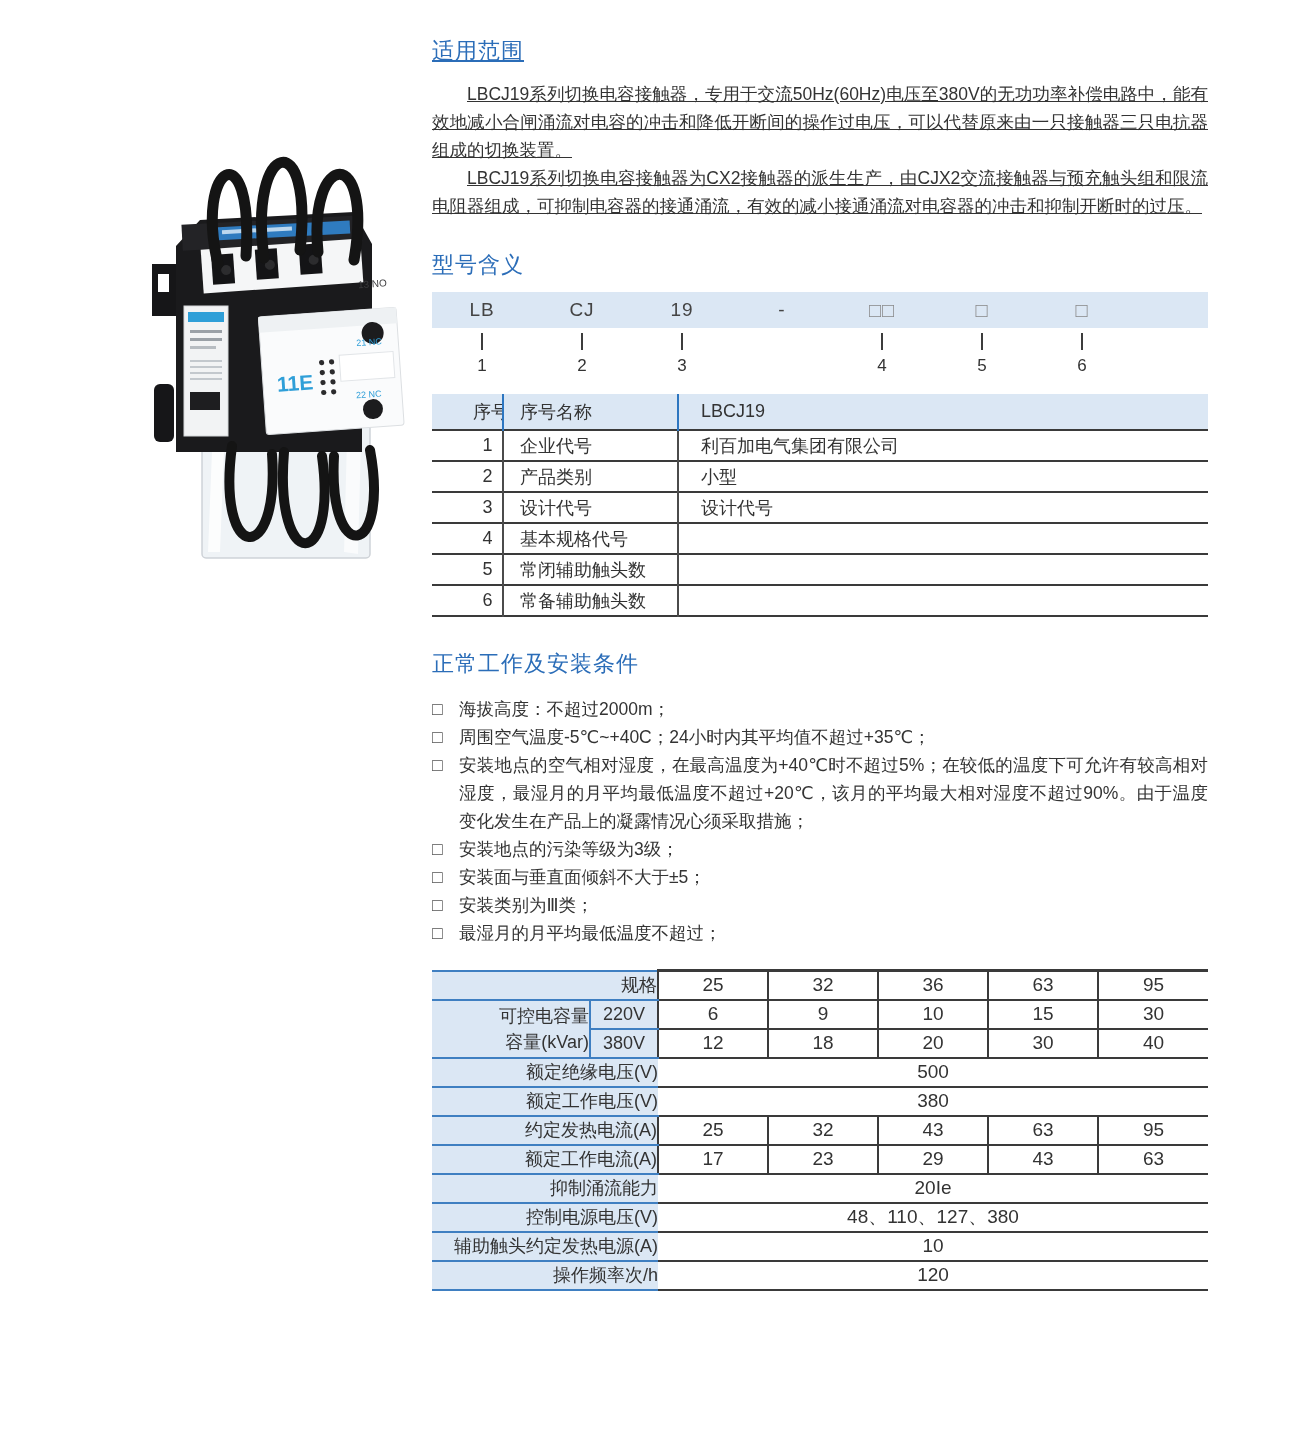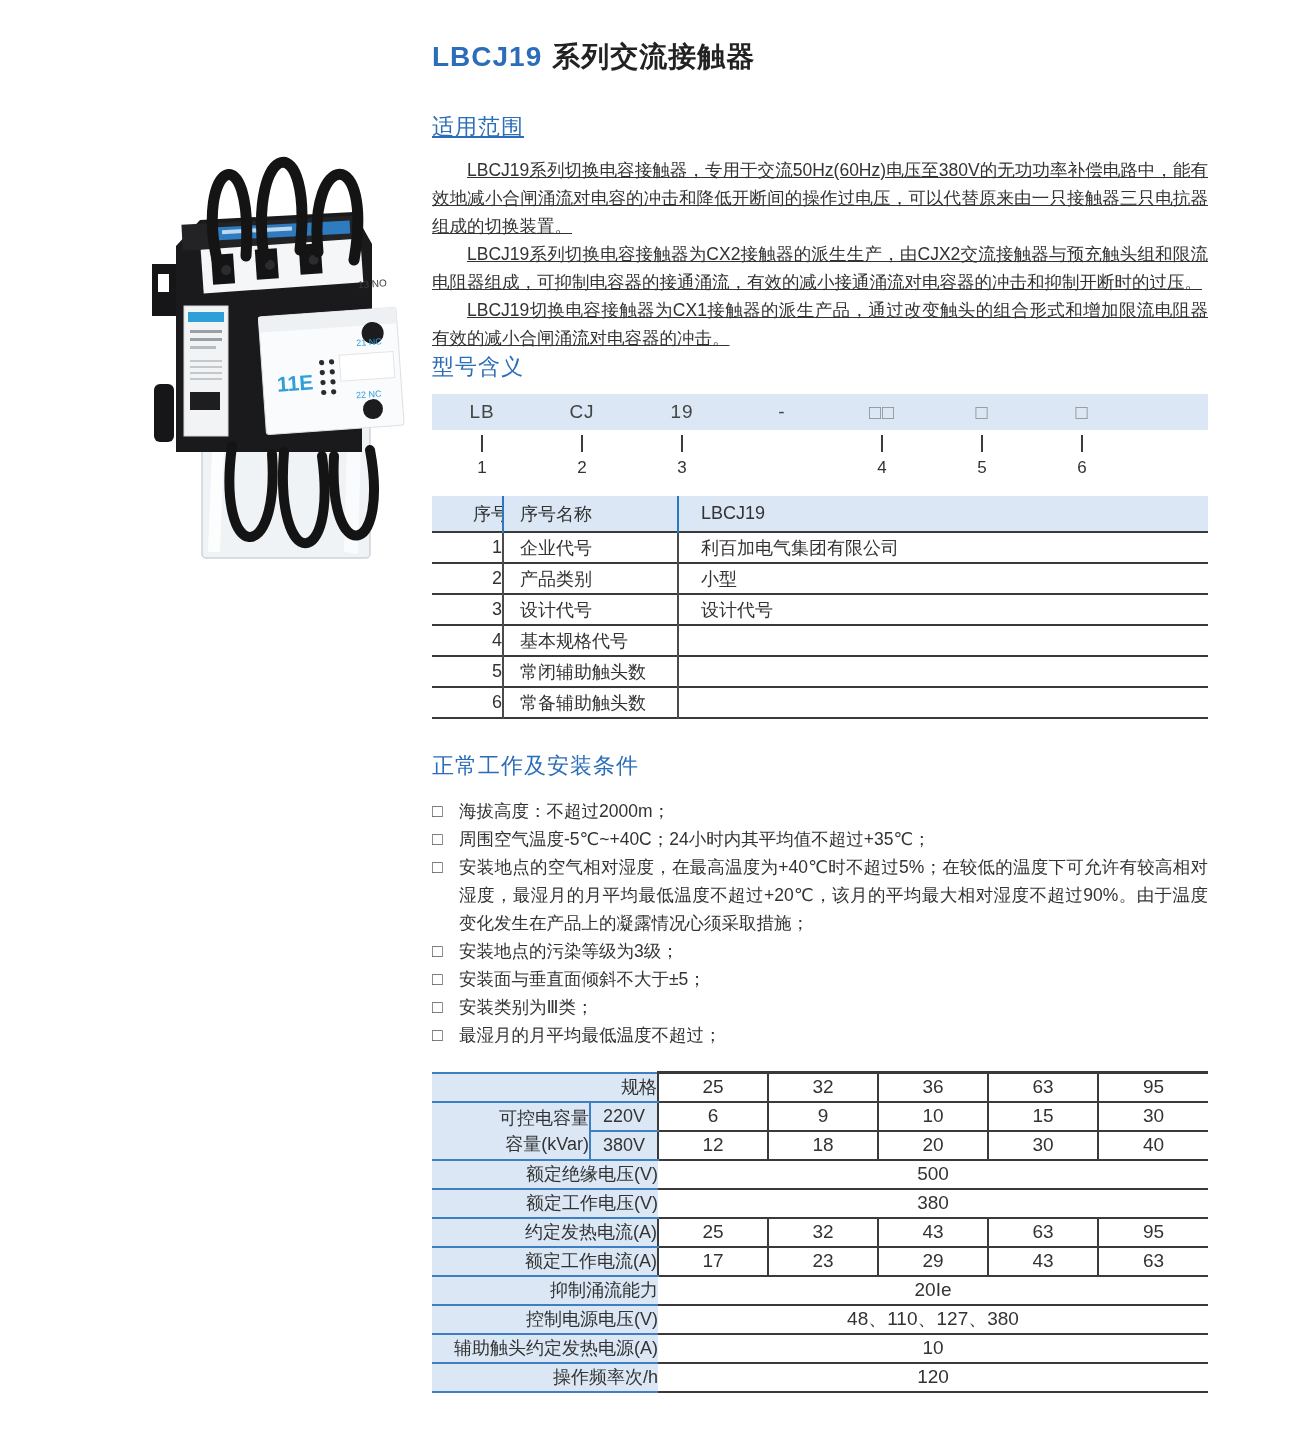--- a/index.html
+++ b/index.html
@@ -14,42 +14,42 @@
   body{
     width:1300px;height:1438px;position:relative;
     font-family:"Liberation Sans","DejaVu Sans",sans-serif;
     color:var(--text);
   }
   .content{position:absolute;left:432px;top:0;width:776px;}
   .doc-title{margin-top:38px;font-size:28px;font-weight:bold;color:#222;letter-spacing:1px;}
   .doc-title .model{color:var(--accent);margin-right:10px;}
   h2.sec{font-size:22px;font-weight:500;color:var(--accent);letter-spacing:1px;}
   .sec-scope{margin-top:36px;text-decoration:underline;}
-  .sec-model{}
+  .sec-model{margin-top:30px;}
   .sec-cond{margin-top:32px;}
   .paras{margin-top:14px;text-decoration:underline;}
   .paras p{font-size:17.5px;line-height:28px;text-indent:2em;text-align:justify;}
   
   .band{margin-top:12px;height:36px;background:var(--band);display:flex;}
   .band .cell,.ticks .cell,.nums .cell{width:100px;display:flex;align-items:center;justify-content:center;}
   .band .cell{font-size:19px;color:#444;letter-spacing:1px;}
   .band .cell.sq{color:#888;font-size:20px;}
   .ticks{display:flex;height:26px;align-items:center;}
   .tick{width:2px;height:17px;background:#3c3c3c;}
   .nums{display:flex;height:24px;}
   .nums .cell{font-size:17px;color:#333;}
   
   table{border-collapse:collapse;width:776px;table-layout:fixed;}
   .model-table{margin-top:16px;font-size:18px;}
   .model-table th,.model-table td{height:31px;font-weight:normal;text-align:left;overflow:hidden;white-space:nowrap;}
   .model-table thead th{height:36px;background:var(--band);border-bottom:1px solid #b7cbe2;}
   .model-table tr{border-bottom:2px solid var(--dark);}
   .model-table thead th:nth-child(1),.model-table thead th:nth-child(2){border-right:2px solid #2d76c0;}
   .model-table tbody td:nth-child(1),.model-table tbody td:nth-child(2){border-right:2px solid #4b4b4b;}
-  .model-table th:nth-child(1),.model-table td:nth-child(1){text-align:right;padding-left:41px;}
+  .model-table th:nth-child(1),.model-table td:nth-child(1){text-align:center;padding-left:41px;}
   .model-table th:nth-child(2),.model-table td:nth-child(2){padding-left:16px;}
   .model-table th:nth-child(3),.model-table td:nth-child(3){padding-left:22px;}
   
   .cond-list{margin-top:16px;list-style:none;}
   .cond-list li{position:relative;padding-left:27px;font-size:17.5px;line-height:28px;text-align:justify;}
   .cond-list .mark{position:absolute;left:0;top:0;color:#555;}
   
   .spec-table{margin-top:22px;font-size:18px;}
   .spec-table td{height:29px;}
   .spec-table .lbl{background:var(--band);border-bottom:2px solid var(--blueline);text-align:right;white-space:nowrap;overflow:hidden;}
@@ -141,29 +141,25 @@
     <g fill="none" stroke="#141414" stroke-width="10" stroke-linecap="round">
       <path d="M110,330 C94,448 158,452 150,338"></path>
       <path d="M162,336 C152,458 216,456 200,340"></path>
       <path d="M212,340 C206,452 268,442 248,334"></path>
     </g>
   </svg>
 </div>
 
 <div class="content">
 
-  <div class="doc-title">
-    <span class="model">LBCJ19</span><span>系列交流接触器</span>
-  </div>
 
   <h2 class="sec sec-scope">适用范围</h2>
   <div class="paras">
     <p>LBCJ19系列切换电容接触器，专用于交流50Hz(60Hz)电压至380V的无功功率补偿电路中，能有效地减小合闸涌流对电容的冲击和降低开断间的操作过电压，可以代替原来由一只接触器三只电抗器组成的切换装置。</p>
     <p>LBCJ19系列切换电容接触器为CX2接触器的派生生产，由CJX2交流接触器与预充触头组和限流电阻器组成，可抑制电容器的接通涌流，有效的减小接通涌流对电容器的冲击和抑制开断时的过压。</p>
-    <p>LBCJ19切换电容接触器为CX1接触器的派生产品，通过改变触头的组合形式和增加限流电阻器有效的减小合闸涌流对电容器的冲击。</p>
   </div>
 
   <h2 class="sec sec-model">型号含义</h2>
 
   <div class="band">
     <div class="cell">LB</div>
     <div class="cell">CJ</div>
     <div class="cell">19</div>
     <div class="cell">-</div>
     <div class="cell sq">□□</div>

